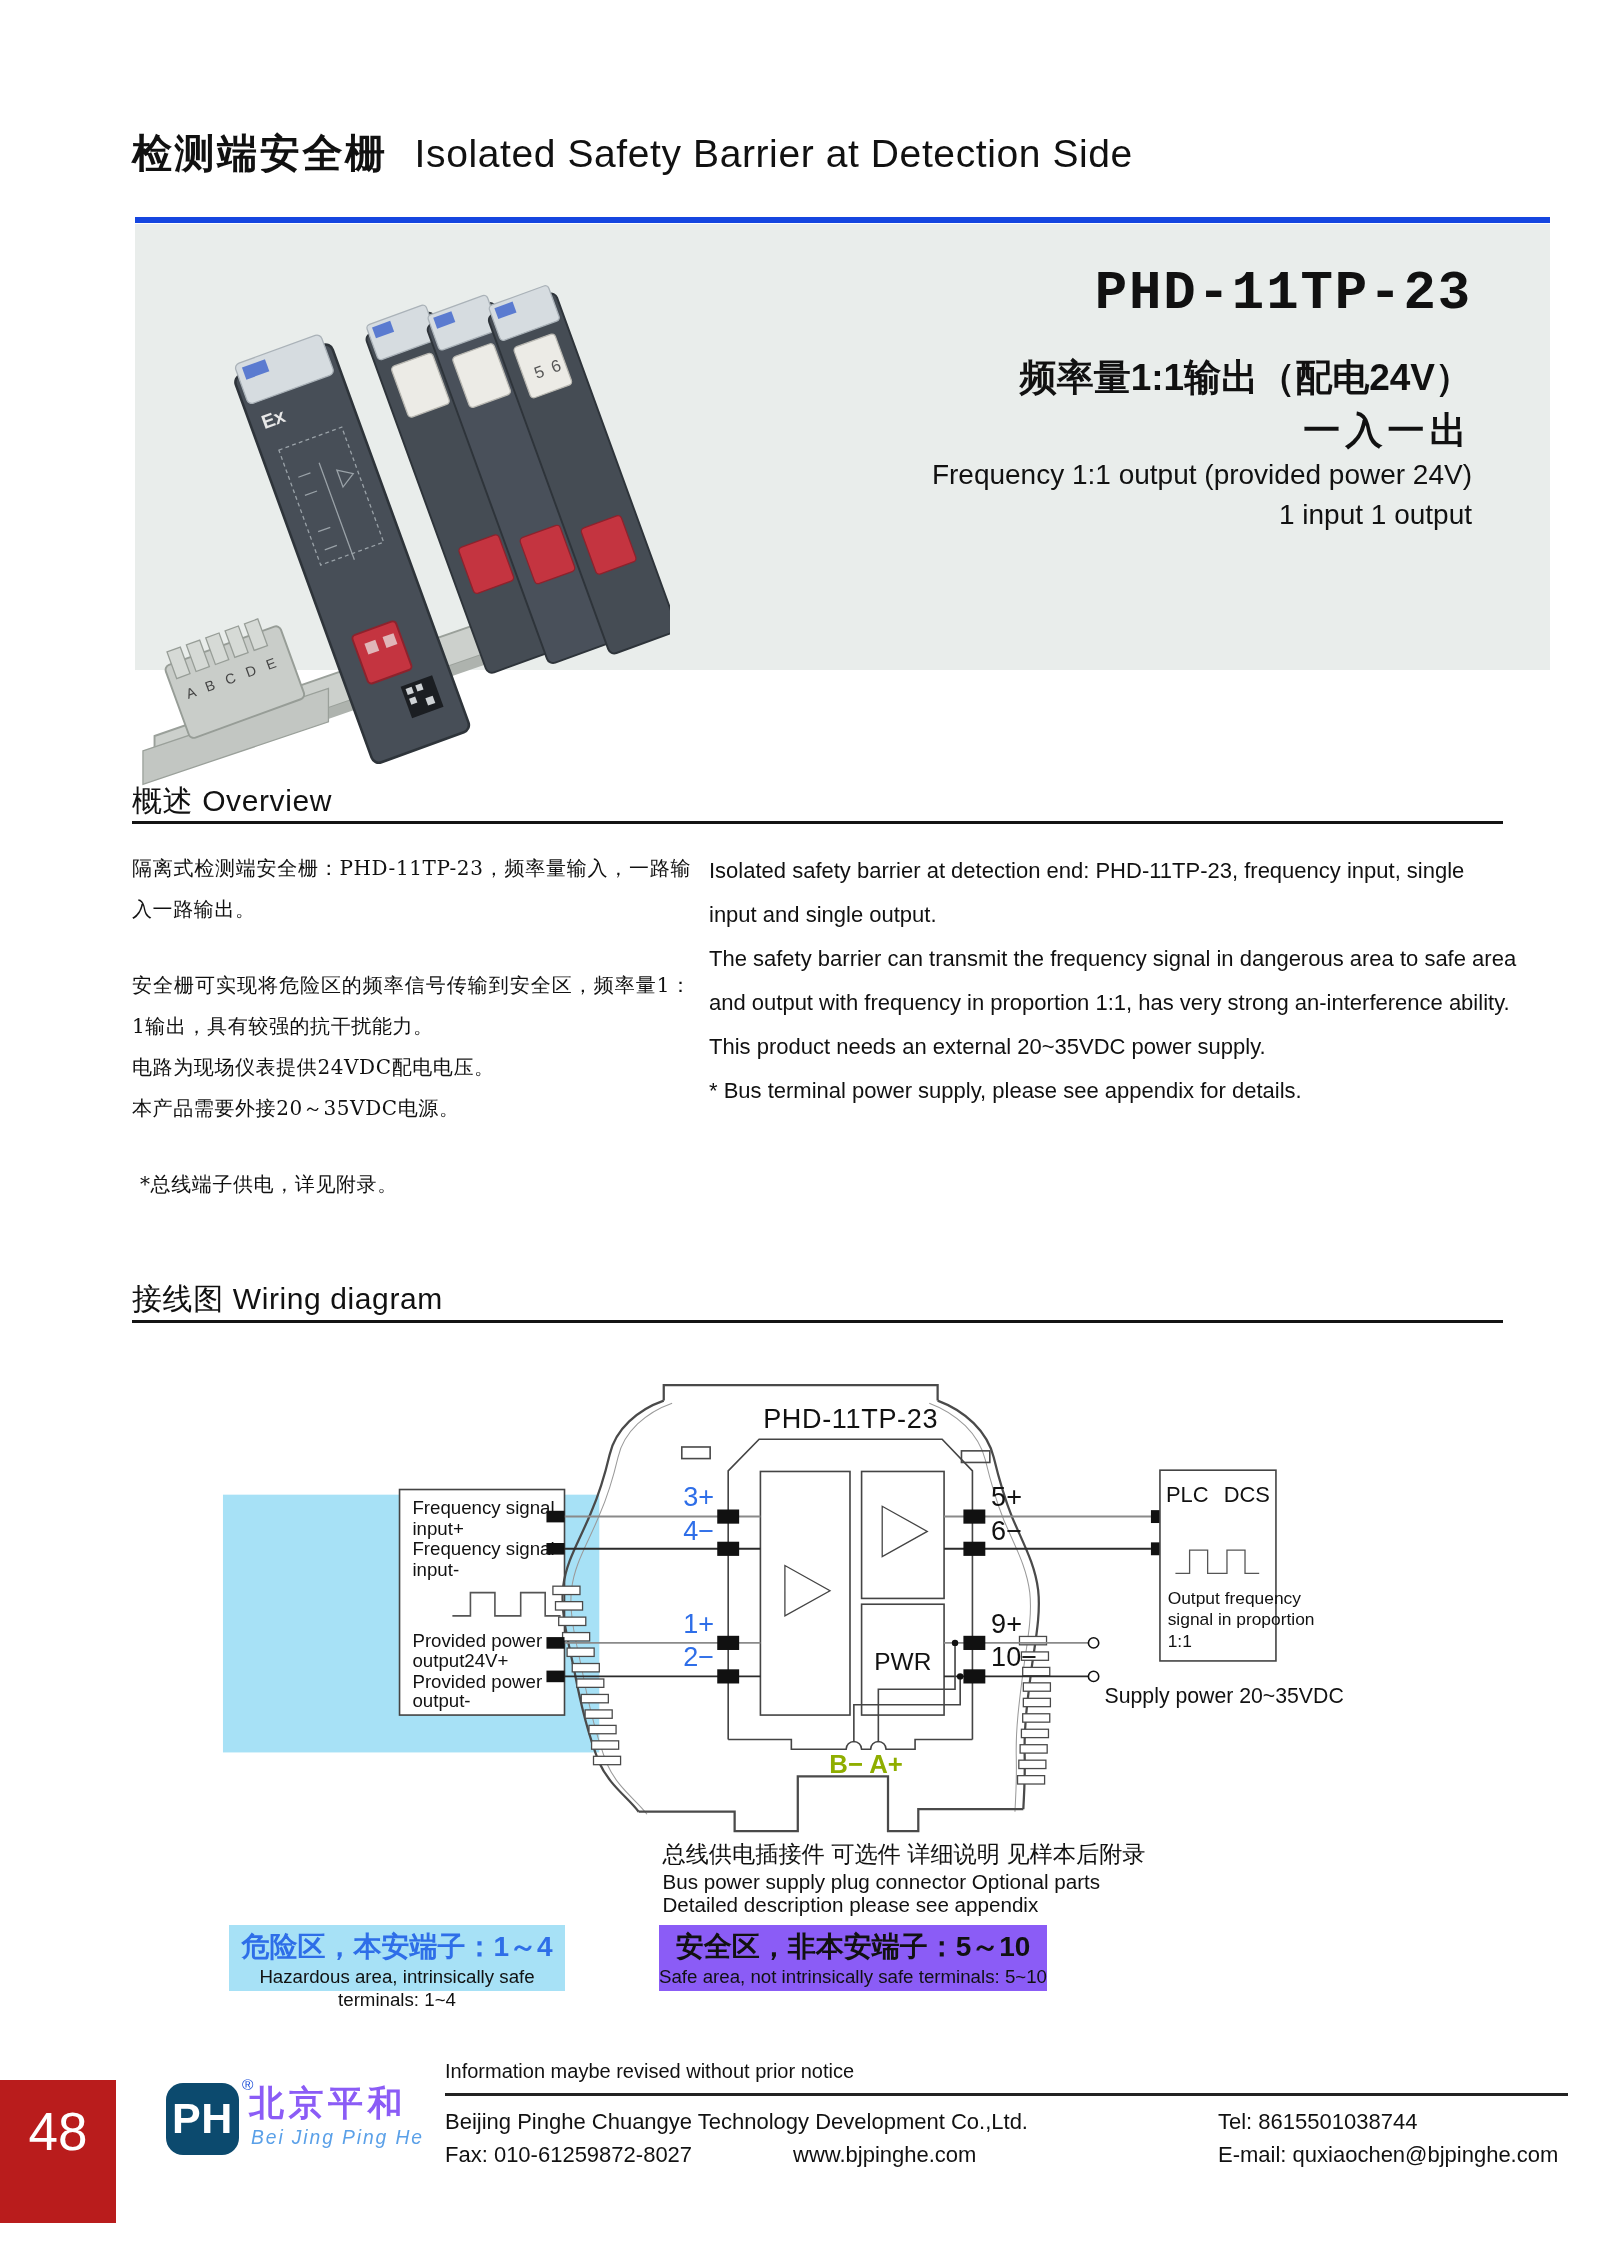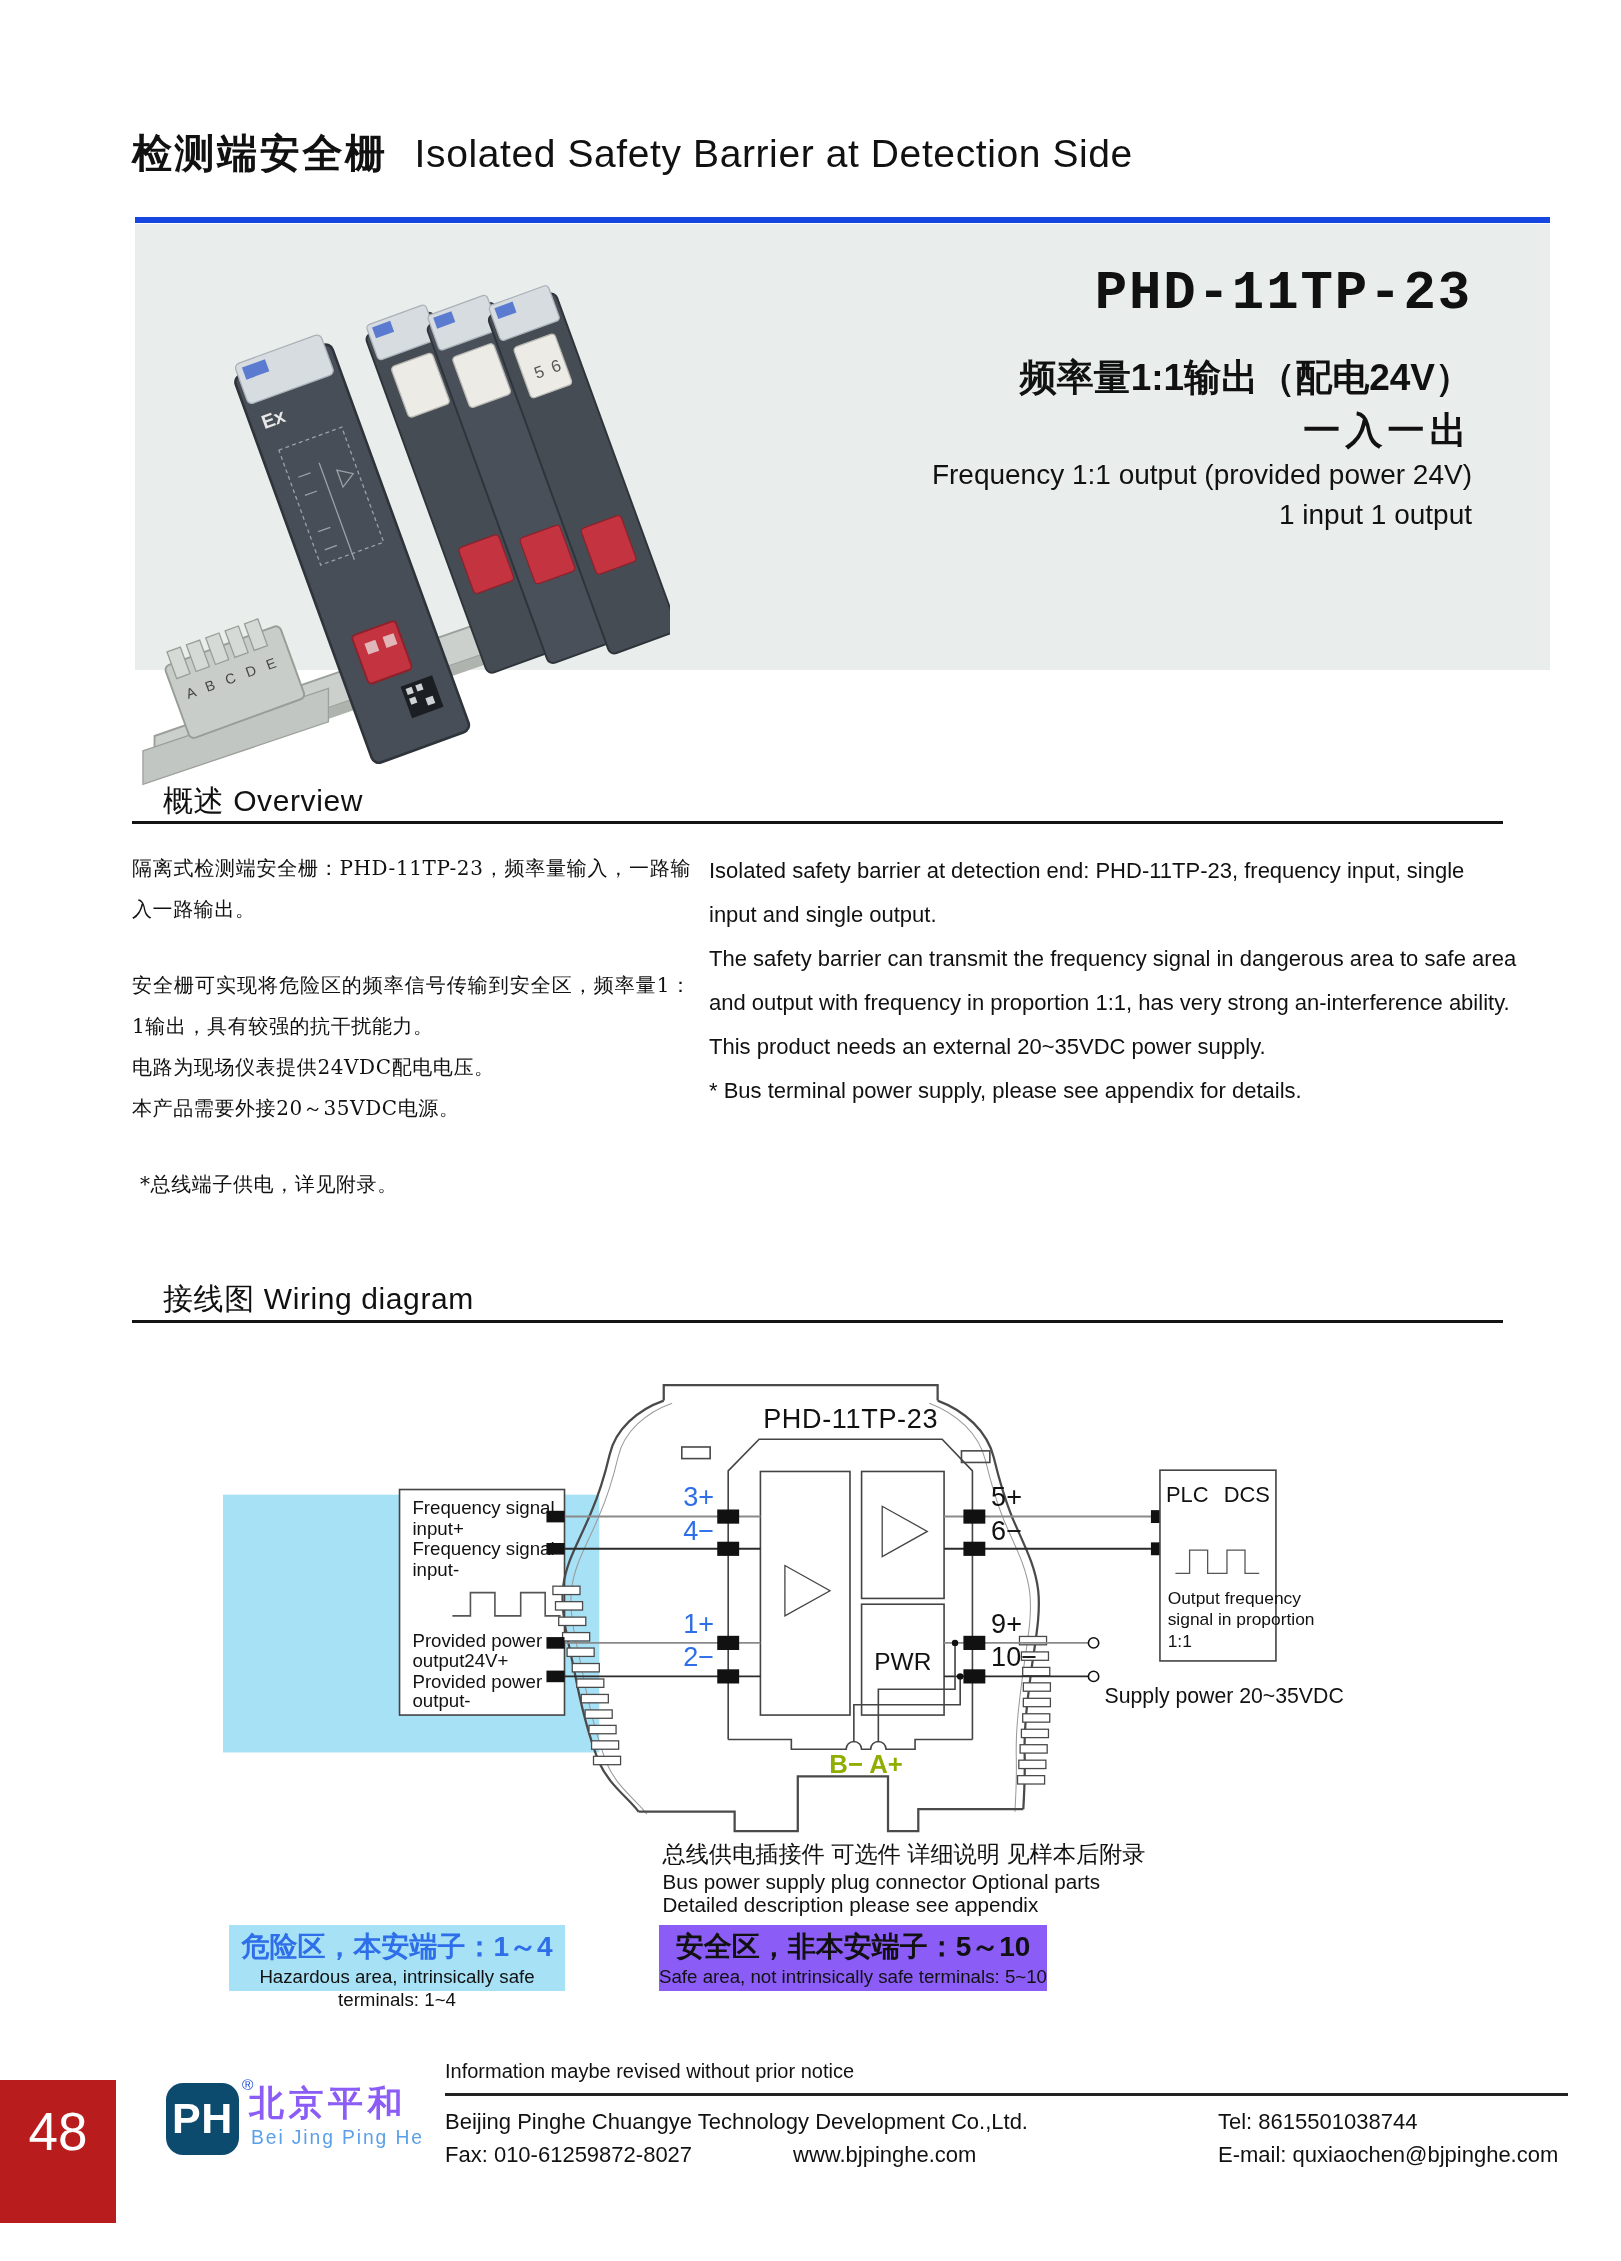--- a/index.html
+++ b/index.html
@@ -16,21 +16,21 @@
 
   
   .prod{right:150px;text-align:right;white-space:nowrap;}
   .prod-model{top:263px;font-size:54px;font-weight:600;letter-spacing:1.9px;font-family:"Liberation Mono","DejaVu Sans Mono",monospace;}
   .prod-zh1{top:353px;font-size:37px;font-weight:600;}
   .prod-zh2{top:406px;font-size:37px;font-weight:600;letter-spacing:5.2px;}
   .prod-en1{top:459px;font-size:28px;}
   .prod-en2{top:499px;font-size:28px;}
 
   
-  .sec-head{font-size:30px;font-weight:500;letter-spacing:0.6px;white-space:nowrap;margin-left:31px;}
+  .sec-head{font-size:30px;font-weight:500;letter-spacing:0.6px;white-space:nowrap;}
   .thin-rule{background:#141414;height:3.2px;width:1371px;left:132px;}
 
   
   .ov-zh{left:132px;top:848px;width:559px;font-family:"DejaVu Serif","Liberation Serif",serif;
          font-size:20px;line-height:41px;text-align:justify;letter-spacing:0.6px;}
   .ov-zh p{margin:0;}
   .ov-zh p.gap-b{margin-bottom:35px;}
   .ov-zh p.gap-t{margin-top:35px;margin-left:8px;}
   .ov-en{left:709px;top:849px;width:809px;font-size:22px;line-height:44px;}
   .ov-en p{margin:0;}
@@ -43,21 +43,21 @@
   .zone-hazard .l1{color:#2e6ee8;}
   .zone-safe{left:659px;top:1925px;width:388px;background:#8b5cf6;}
 
   
   .pageno-box{left:0;top:2080px;width:116px;height:143px;background:#b91c1c;color:#fff;
               text-align:center;font-size:53px;line-height:103px;}
   .logo-box{left:166px;top:2083px;width:73px;height:72px;background:#0c4a6e;border-radius:17px;
             color:#fff;text-align:center;font-size:43px;font-weight:bold;line-height:70px;letter-spacing:0.6px;}
   .logo-reg{left:242px;top:2076px;font-size:15.5px;color:#1e4fd8;}
   .logo-zh{left:249px;top:2080px;font-size:35px;font-weight:bold;color:#8b5cf6;letter-spacing:4.5px;white-space:nowrap;}
-  .logo-en{left:251px;top:2127px;font-size:19.3px;color:#5aa0e8;letter-spacing:1.9px;white-space:nowrap;}
+  .logo-en{left:251px;top:2127px;font-size:19.3px;color:#5aa0e8;letter-spacing:1.9px;white-space:nowrap;font-style:italic;}
   .ft-notice{left:445px;top:2060px;font-size:20px;}
   .ft-rule{left:445px;top:2093px;width:1123px;height:3.2px;background:#222;}
   .ft{font-size:22px;white-space:nowrap;}
   .ft-company{left:445px;top:2109px;}
   .ft-tel{left:1218px;top:2109px;}
   .ft-fax{left:445px;top:2142px;}
   .ft-web{left:793px;top:2142px;}
   .ft-mail{left:1218px;top:2142px;}
 
   svg text{font-family:"Liberation Sans",sans-serif;}

